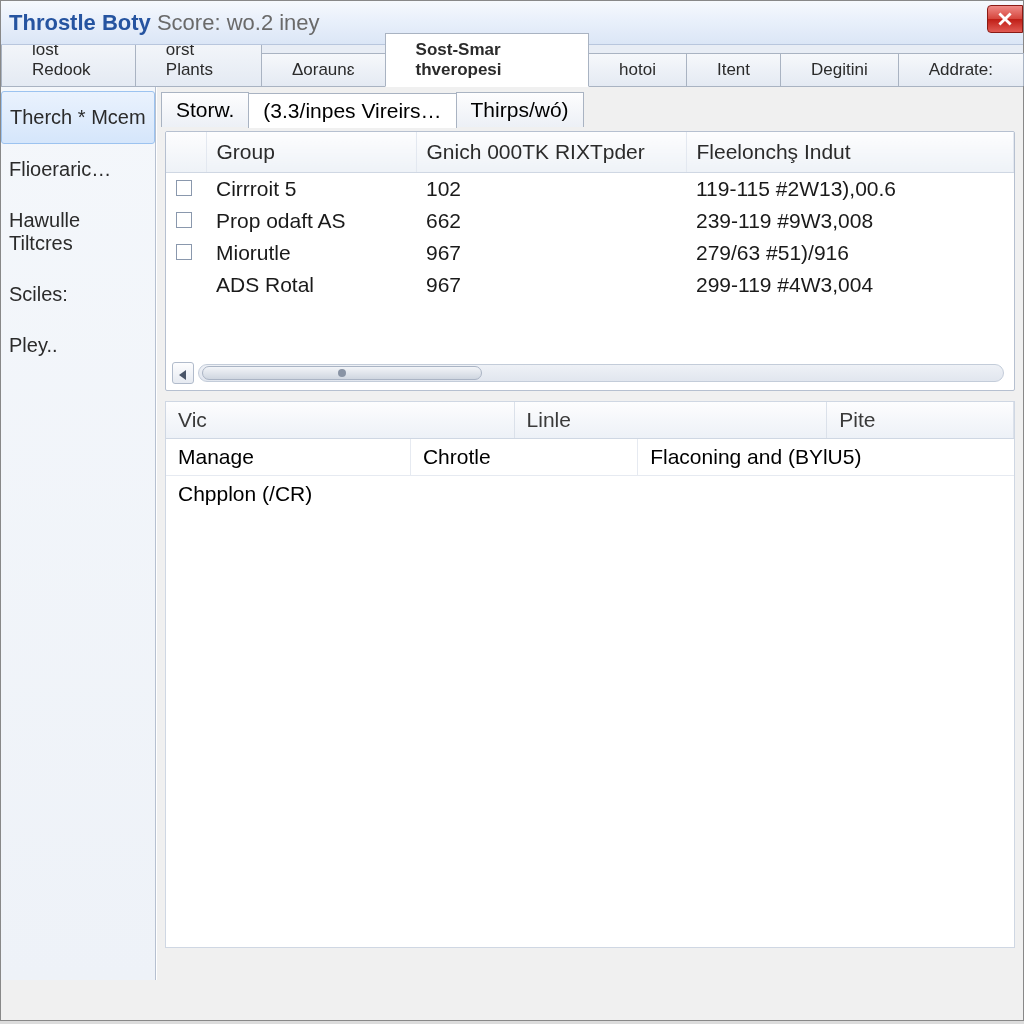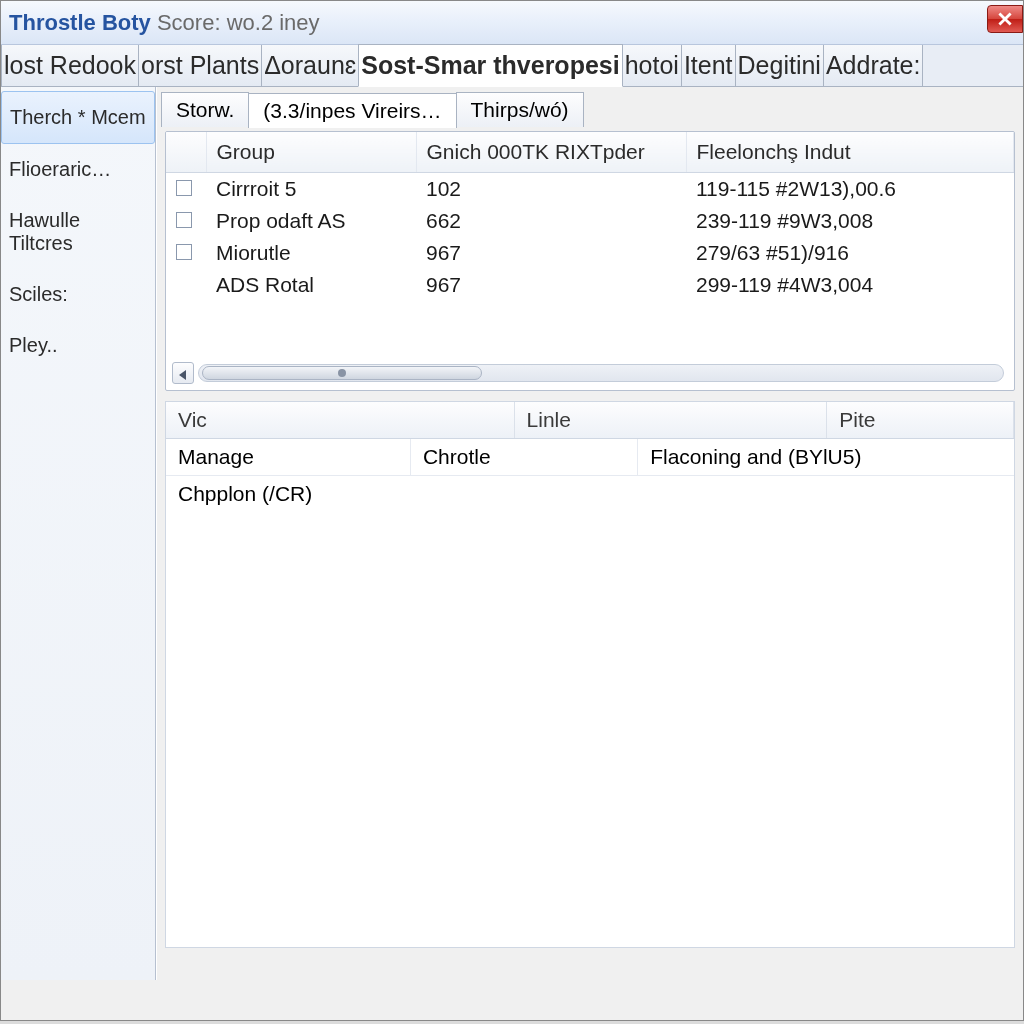--- a/index.html
+++ b/index.html
@@ -61,26 +61,26 @@
 
 .tabstrip {
   display: flex;
   align-items: flex-end;
   background: #e8edf5;
   border-bottom: 1px solid #a9b3c2;
   height: 42px;
   padding-left: 0;
 }
 .tab {
-  padding: 6px 2px;
+  padding: 6px 30px;
   border: 1px solid #a9b3c2;
   border-bottom: none;
   background: linear-gradient(to bottom, #f6f8fb, #e4eaf3);
   color: #2b2b2b;
-  font-size: 25px;
+  font-size: 17px;
   margin-right: -1px;
 }
 .tab.active {
   background: #ffffff;
   position: relative;
   top: 1px;
   border-bottom: 1px solid #fff;
   font-weight: bold;
 }
 

